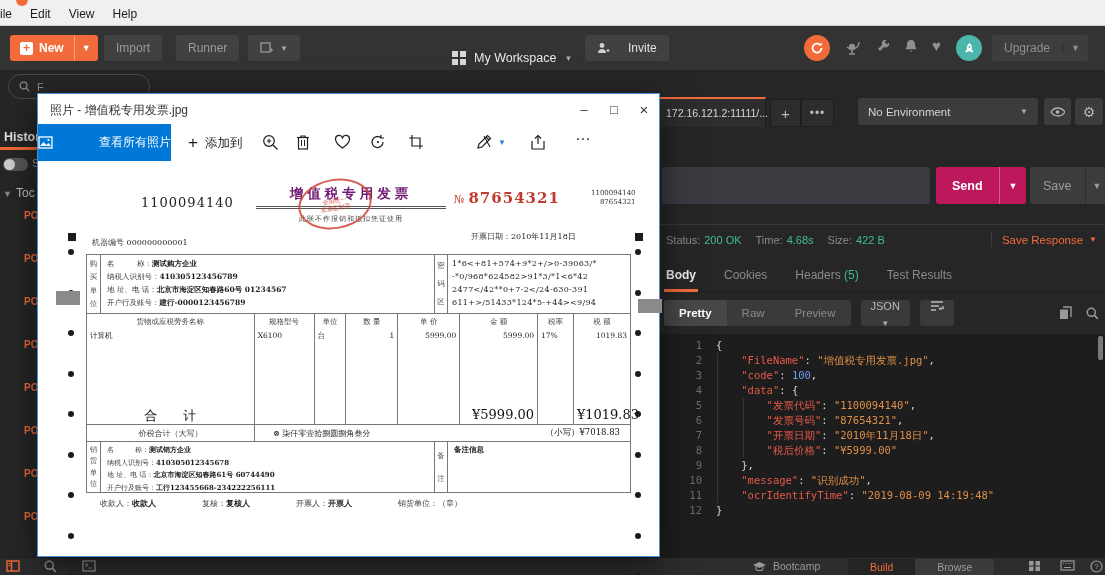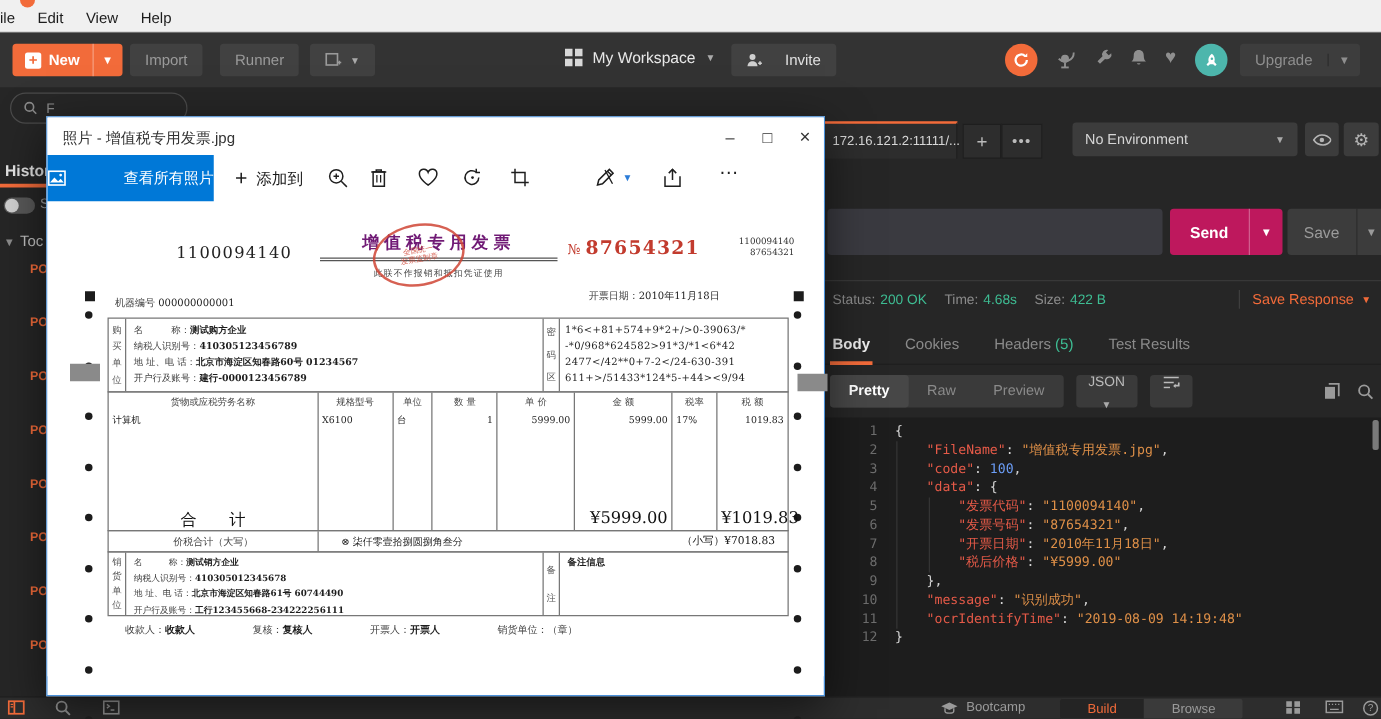--- a/index.html
+++ b/index.html
@@ -205,21 +205,21 @@
     </div>
     <div class="tb-btn" style="left:104px;">Import</div>
     <div class="tb-btn" style="left:176px;">Runner</div>
     <div class="tb-btn" style="left:248px; gap:6px;">
       <svg width="14" height="12" viewBox="0 0 14 12">
           <rect x="1" y="1" width="9" height="9" fill="none" stroke="#9a9a9a" stroke-width="1.3"></rect>
           <path d="M10 8h3M11.5 6.5v3" stroke="#9a9a9a" stroke-width="1.2"></path>
         </svg>
       <span class="caret-sm">▼</span>
     </div>
-    <div class="ws" style="left:452px;">
+    <div class="ws" style="left:452px;margin-top:12px;">
       <span class="ws-grid">
           <i></i>
           <i></i>
           <i></i>
           <i></i>
         </span>
       <span>My Workspace</span>
       <span class="caret-sm">▼</span>
     </div>
     <div class="tb-btn" style="left:585px; gap:18px;">

